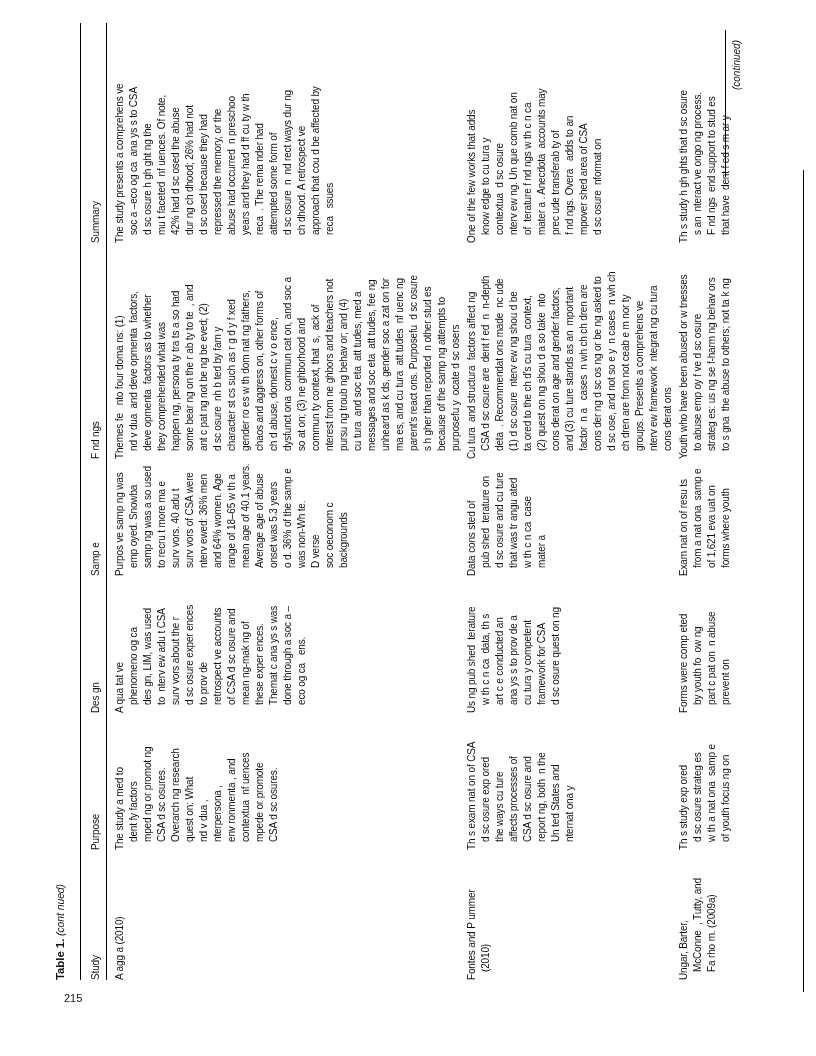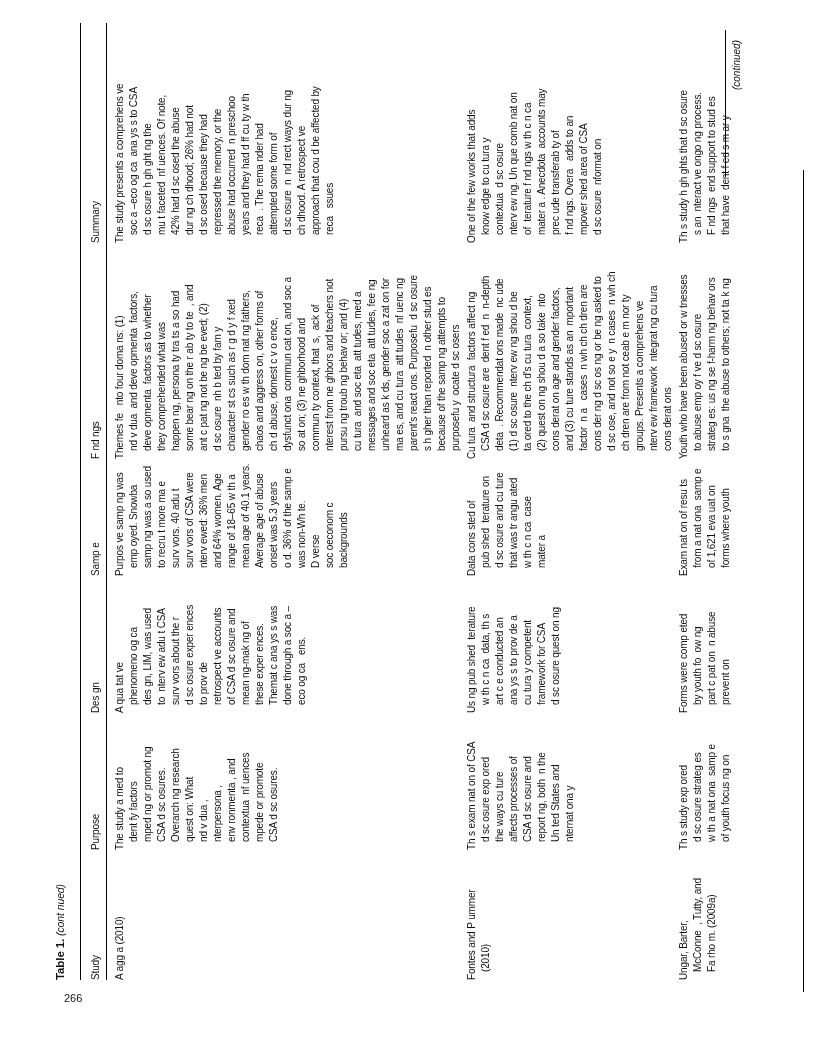--- a/index.html
+++ b/index.html
@@ -48,21 +48,21 @@
     position:absolute;
     left:64px;top:992px;
     font-size:11px;
   }
 </style>
 </head>
 <body>
 
 <div class="page">
 
-  <div class="pagenum">266</div>
+  <div class="pagenum">215</div>
 
   <div class="rotated">
 
     <div class="abs tbl-title" style="left:76px;top:54px;"><span class="bold">Table 1.</span><span class="ital"> (cont nued)</span></div>
 
     <div class="rule" style="left:76px;top:80px;width:957px;"></div>
     <div class="rule" style="left:76px;top:106px;width:957px;"></div>
 
     <div class="hdr" style="left:76px;">Study</div>
     <div class="hdr" style="left:206px;">Purpose</div>

